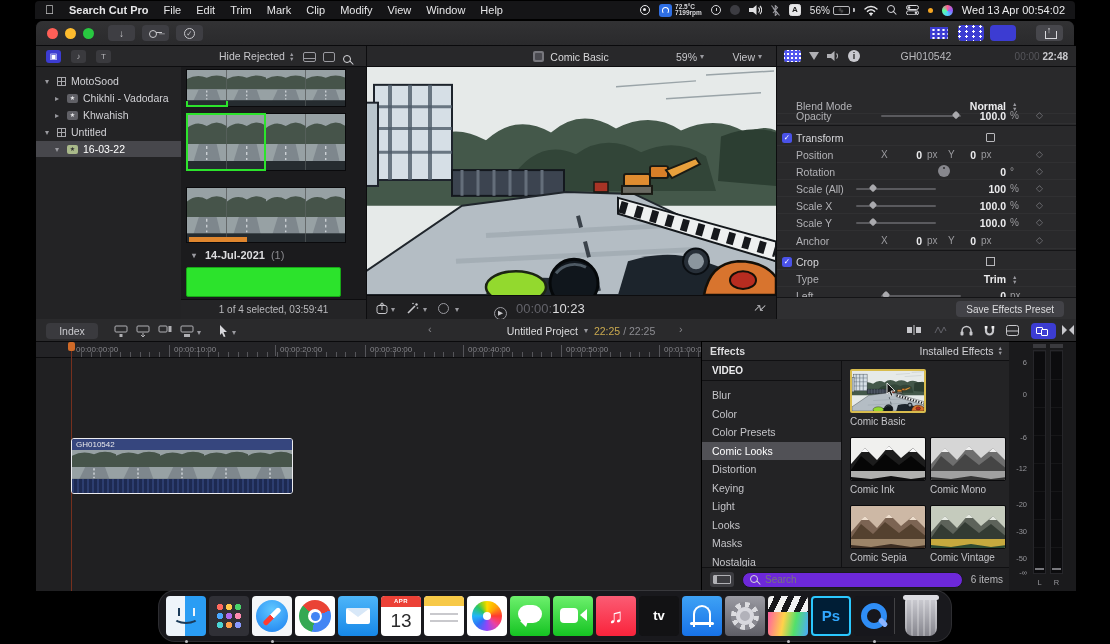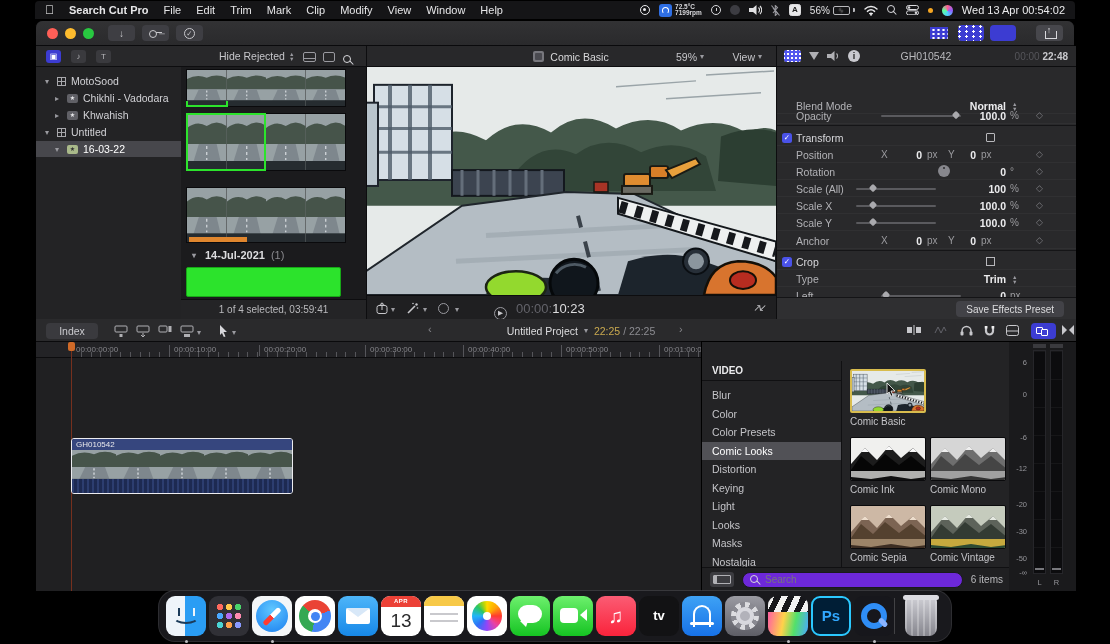--- a/index.html
+++ b/index.html
@@ -166,21 +166,21 @@
 .mlab{position:absolute;width:18px;text-align:right;font-size:7.5px;color:#95959a}
 .mbar{position:absolute;top:8px;width:13px;height:224px;background:#0c0c0e;border:1px solid #26262a;
   background-image:repeating-linear-gradient(rgba(255,255,255,.045) 0 1px,transparent 1px 28px)}
 .mcap{position:absolute;top:2px;width:13px;height:4px;background:#3a3a3e}
 .mstub{position:absolute;top:226px;width:9px;height:2px;background:#77777c}
 .mch{position:absolute;top:236px;width:13px;text-align:center;font-size:7.5px;color:#95959a}
 
 
 #dock{position:absolute;left:158px;top:590px;width:794px;height:52px;background:rgba(40,40,46,.62);
   border:1px solid rgba(255,255,255,.09);border-radius:17px}
-.dk{position:absolute;top:596px;width:40px;height:40px;border-radius:9px;overflow:hidden}
+.dk{position:absolute;top:596px;width:40px;height:40px;border-radius:4px;overflow:hidden}
 .rdot{position:absolute;top:640px;width:3px;height:3px;border-radius:50%;background:#bcbcc0}
 #dk-divider{position:absolute;left:894px;top:598px;width:1px;height:36px;background:rgba(255,255,255,.18)}
 
 #dk-finder{background:linear-gradient(90deg,#eef4fa 0 19px,#2a9df4 19px)}
 #dk-finder .eyes{position:absolute;left:12px;top:12px;width:17px;height:8px;
   background:linear-gradient(#1b3b5a,#1b3b5a) 0 0/2px 8px no-repeat,linear-gradient(#eef4fa,#eef4fa) 15px 0/2px 8px no-repeat}
 #dk-finder .smile{position:absolute;left:7px;top:14px;width:26px;height:14px;border:2px solid #1b3b5a;border-color:transparent transparent #1b3b5a transparent;border-radius:50%}
 
 #dk-launchpad{background:#303036;
  background-image:radial-gradient(circle at 11px 11px,#ff6a5e 3px,transparent 3.5px),radial-gradient(circle at 20px 11px,#ffc84a 3px,transparent 3.5px),radial-gradient(circle at 29px 11px,#4ad46a 3px,transparent 3.5px),
@@ -720,21 +720,21 @@
         <svg class="tool-icn" style="left:1026px" width="12" height="10">
             <polygon points="0,0 5,5 0,10" fill="#c8c8cc"></polygon>
             <polygon points="12,0 7,5 12,10" fill="#c8c8cc"></polygon>
           </svg>
       </div>
 
       <div id="ruler">
         <span class="ticks"></span>
         <span class="rlab" style="left:40px">00:00:00:00</span>
         <span class="rlab" style="left:138px">00:00:10:00</span>
-        <span class="rlab" style="left:228px">00:00:20:00</span>
+        <span class="rlab" style="left:244px">00:00:20:00</span>
         <span class="rlab" style="left:334px">00:00:30:00</span>
         <span class="rlab" style="left:432px">00:00:40:00</span>
         <span class="rlab" style="left:530px">00:00:50:00</span>
         <span class="rlab" style="left:628px">00:01:00:00</span>
       </div>
 
       <div id="playhead"></div>
       <div id="ph-top"></div>
 
       <div id="tl-clip">
@@ -754,20 +754,30 @@
             </svg>
           <svg viewBox="0 6 40 44" preserveAspectRatio="none" width="44" height="31">
               <use href="#road-thumb"></use>
             </svg>
         </div>
         <div class="caud"></div>
       </div>
     </div>
 
     <div id="fx" class="panel">
+      <div id="fx-hdr">
+        <span id="fx-title">Effects</span>
+        <span id="fx-installed">
+          <span>Installed Effects</span>
+          <span class="updown">
+              <span>▲</span>
+              <span>▼</span>
+            </span>
+        </span>
+      </div>
       <div id="fx-list">
         <div class="fx-sec" style="top:0">VIDEO</div>
         <div class="fx-cat" style="top:25px">Blur</div>
         <div class="fx-cat" style="top:43.5px">Color</div>
         <div class="fx-cat" style="top:62px">Color Presets</div>
         <div class="fx-cat sel" style="top:80.5px">Comic Looks</div>
         <div class="fx-cat" style="top:99px">Distortion</div>
         <div class="fx-cat" style="top:117.5px">Keying</div>
         <div class="fx-cat" style="top:136px">Light</div>
         <div class="fx-cat" style="top:154.5px">Looks</div>

